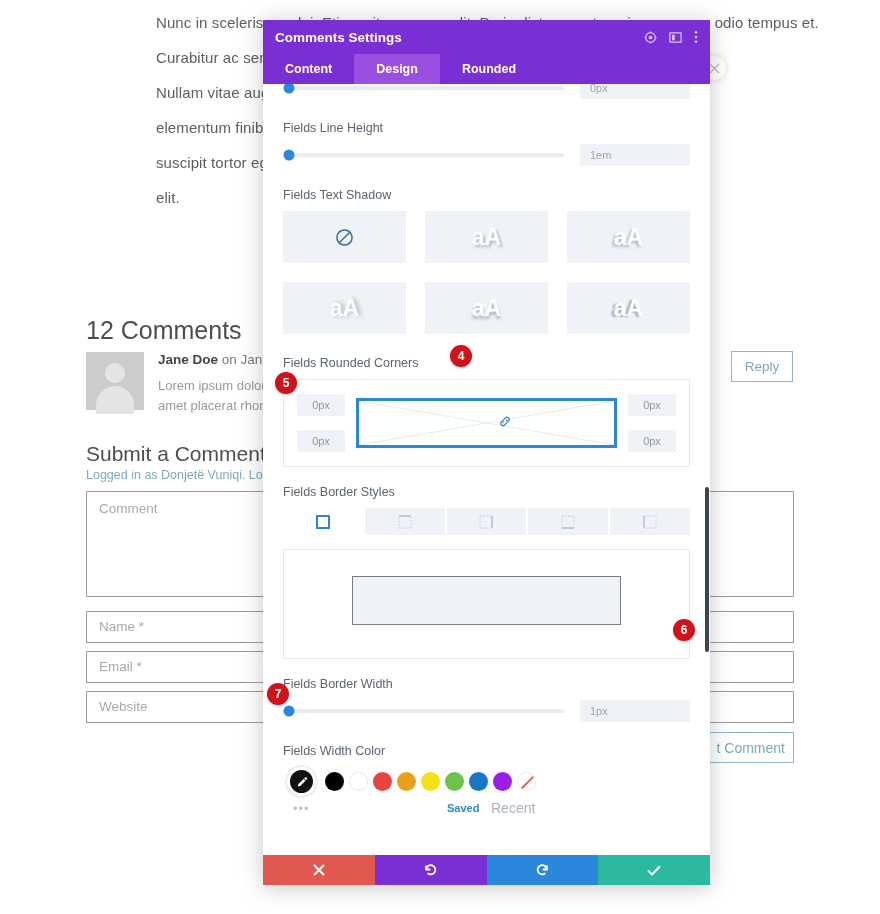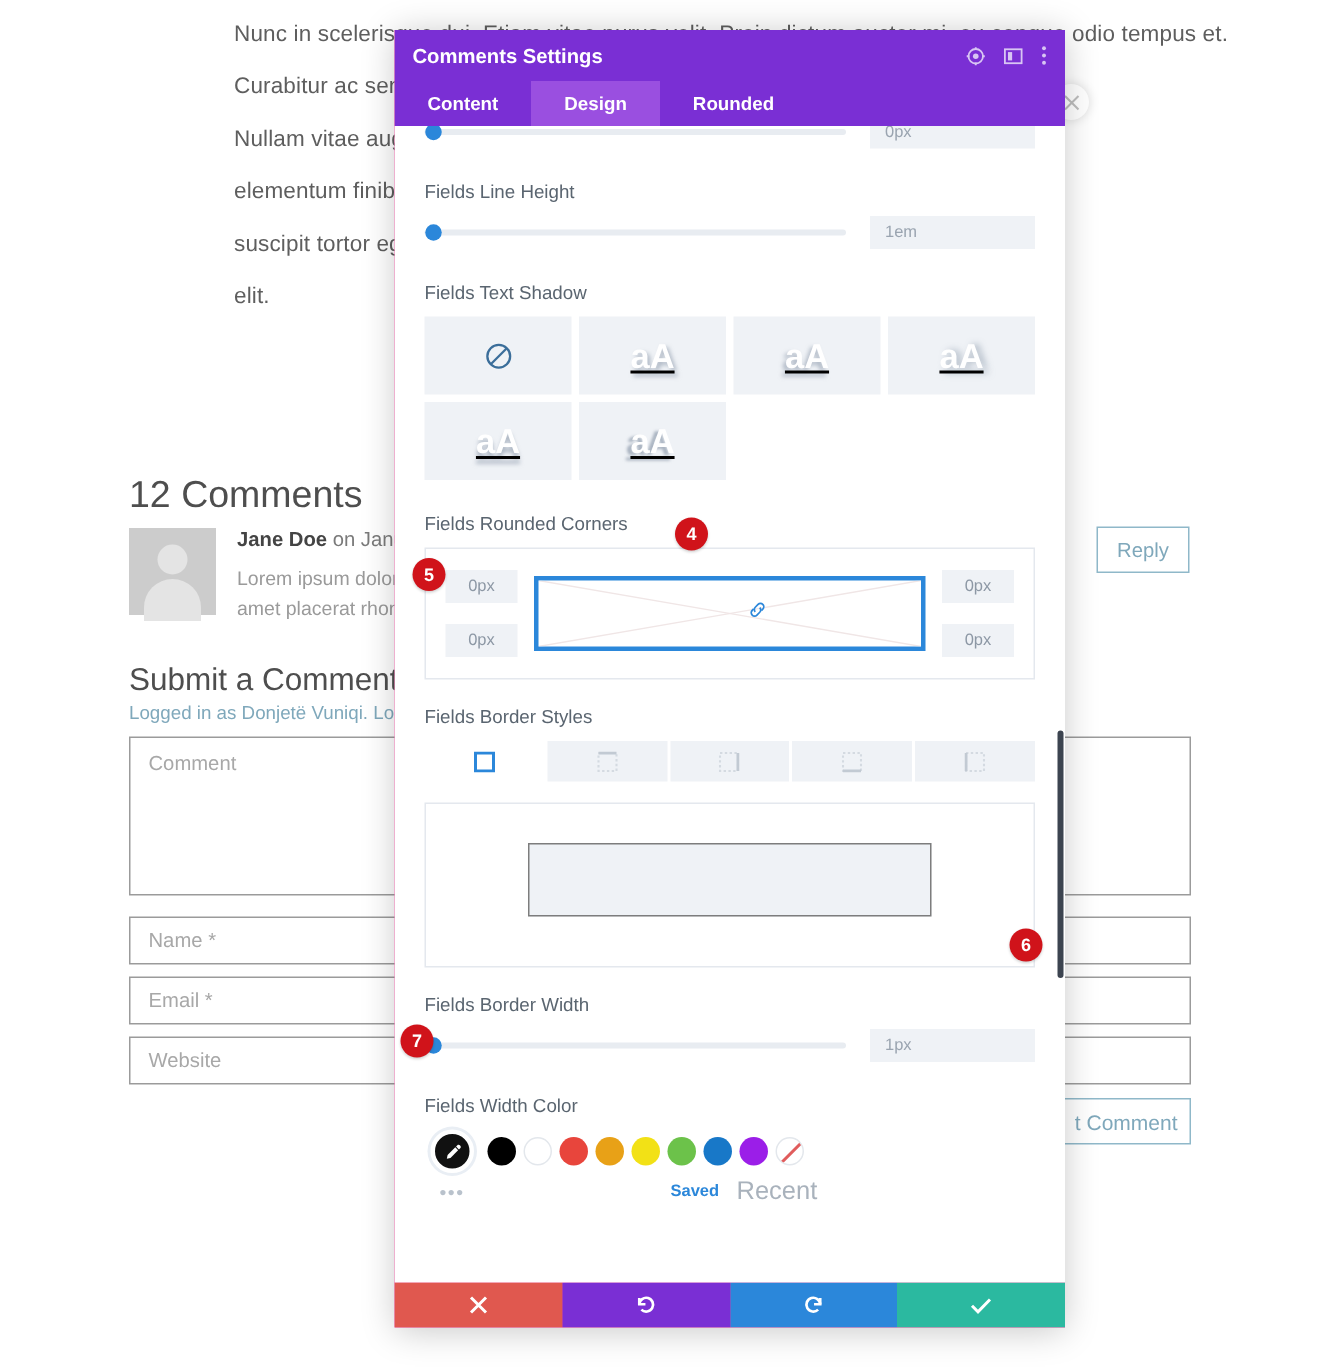--- a/index.html
+++ b/index.html
@@ -83,21 +83,21 @@
     position:absolute; left:702px; top:56px; width:24px; height:24px;
     border-radius:50%; background:#fff;
     box-shadow:0 0 7px rgba(0,0,0,.15);
     display:flex; align-items:center; justify-content:center;
     color:#bdbdbd; font-size:15px;
   }
 
   
   .modal {
     position:absolute; left:263px; top:20px; width:447px; height:865px;
-    background:#ec4899; box-shadow:0 2px 22px rgba(0,0,0,.22);
+    background:#737373; box-shadow:0 2px 22px rgba(0,0,0,.22);
     display:flex; flex-direction:column; overflow:hidden;
     z-index:20;
   }
   .modal-header {
     height:34px; background:#7e3ff2; background:#7a2fd4;
     display:flex; align-items:center; padding:0 12px;
     flex:0 0 auto;
   }
   .modal-title {
     color:#fff; font-size:13.5px; font-weight:700; flex:1;
@@ -138,21 +138,21 @@
     position:absolute; left:0; top:50%; transform:translate(-50%,-50%);
     width:11px; height:11px; border-radius:50%; background:#2b87da;
   }
   .numbox {
     width:110px; height:22px; background:#eff2f6;
     font-size:11px; color:#9aa4b0; display:flex; align-items:center;
     padding-left:10px; flex:0 0 auto;
   }
 
   
-  .ts-grid { display:grid; grid-template-columns:repeat(4,1fr); gap:5px;text-decoration:underline; }
+  .ts-grid { display:grid; grid-template-columns:repeat(3,1fr); gap:19px; }
   .ts-cell {
     height:52px; background:#eff2f6; display:flex;
     align-items:center; justify-content:center;
     font-size:23px; font-weight:700; color:#ffffff;
   }
   .ts-cell.none { color:#3b6e9a; }
   .ts-1 { text-shadow: 2px 2px 3px rgba(120,135,155,.55); }
   .ts-2 { text-shadow: -2px 2px 3px rgba(120,135,155,.55); }
   .ts-3 { text-shadow: 3px 0px 4px rgba(120,135,155,.5); }
   .ts-4 { text-shadow: 0px 3px 3px rgba(120,135,155,.6); }
@@ -222,21 +222,21 @@
   .sw.clear:after {
     content:""; position:absolute; left:-3px; top:8px; width:26px; height:1.5px;
     background:#e05c5c; transform:rotate(-45deg);
   }
   .sw-sub {
     display:flex; align-items:center; margin-top:4px; height:16px;
     position:relative;
   }
   .dots { color:#b9c2cc; font-size:13px; letter-spacing:1px; margin-left:10px; }
   .saved { position:absolute; left:164px; color:#2b87da; font-size:11px; font-weight:700;text-align:center;}
-  .recent { position:absolute; left:208px; color:#a9b2bc; font-size:17px; }
+  .recent { position:absolute; left:208px; color:#a9b2bc; font-size:14px; }
 
   
   .select {
     height:23px; background:#eff2f6; display:flex; align-items:center;
     padding:0 10px; font-size:11.5px; color:#5a6570; position:relative;
   }
   .select .arrows {
     position:absolute; right:9px; top:50%; transform:translateY(-50%);
     font-size:9px; color:#7b8694; line-height:7px; text-align:center;
   }

